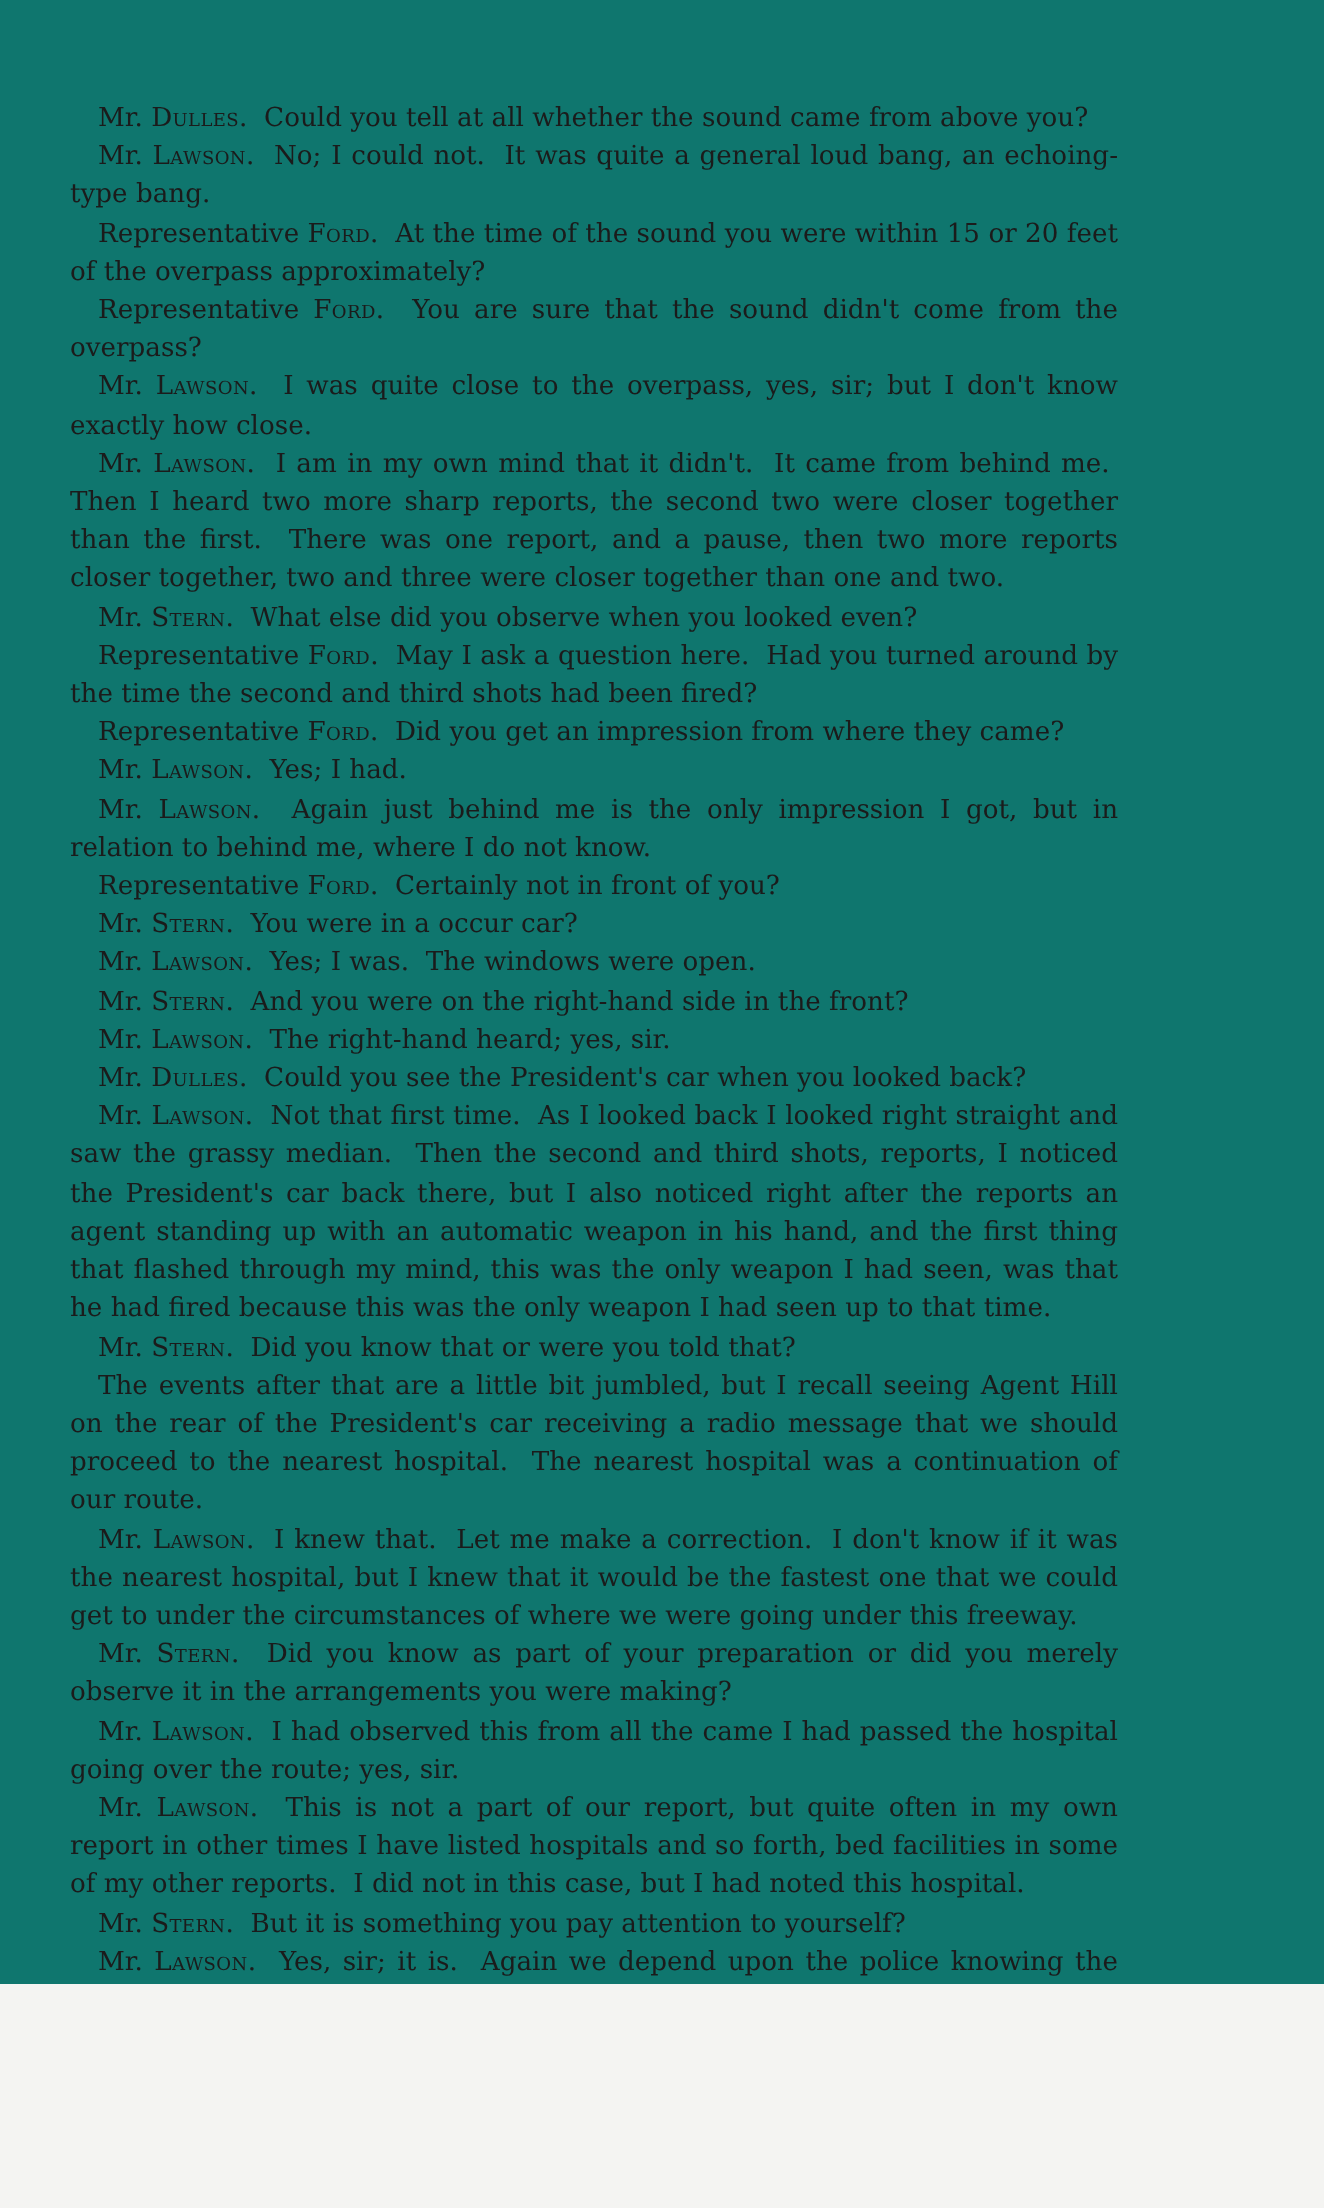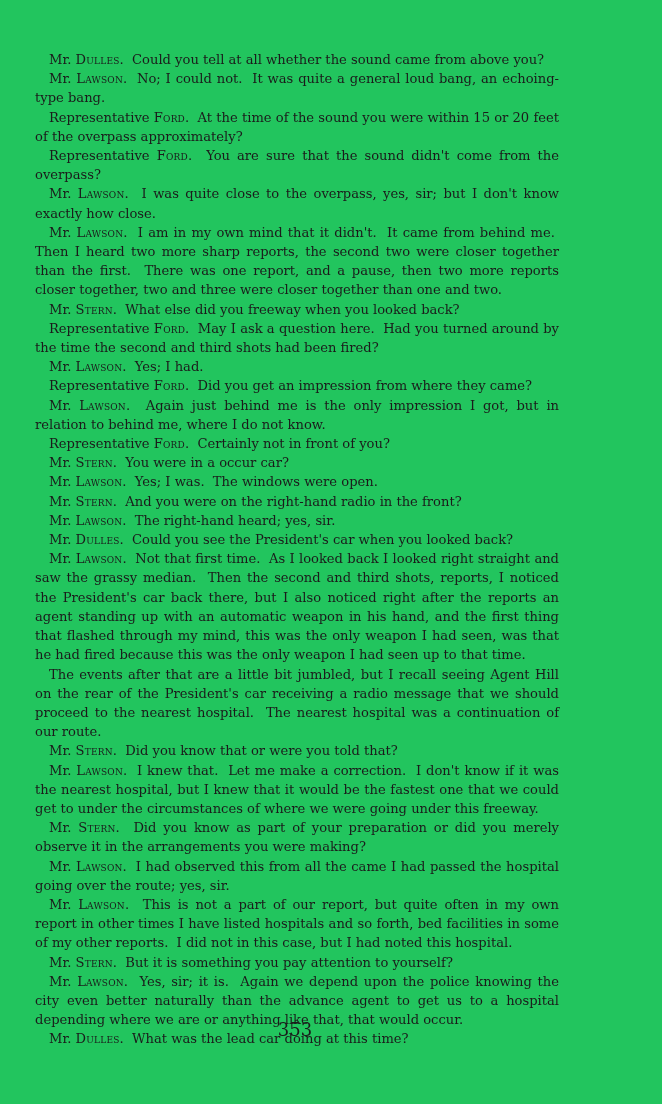--- a/index.html
+++ b/index.html
@@ -5,22 +5,22 @@
   html, body { margin: 0; padding: 0; }
   body {
     width: 662px;
     height: 1104px;
     background: #f4f4f2;
     font-family: "DejaVu Serif", "Liberation Serif", serif;
   }
   .page {
     position: relative;
     width: 662px;
-    height: 1104px;
-    background: #22c55e;
+    height: 992px;
+    background: #0f766e;
     overflow: hidden;
   }
   .textblock {
     position: absolute;
     left: 35px;
     top: 50px;
     width: 524px;
     font-size: 13.1px;
     line-height: 19.2px;
     color: #1b1b1b;
@@ -47,34 +47,34 @@
 <body>
 
 <div class="page">
   <div class="textblock">
       <p class="para"><span class="speaker">Mr. <span class="sc">Dulles</span>.</span>&nbsp; <span>Could you tell at all whether the sound came from above you?</span></p>
       <p class="para"><span class="speaker">Mr. <span class="sc">Lawson</span>.</span>&nbsp; <span>No; I could not.&nbsp; It was quite a general loud bang, an echoing-type bang.</span></p>
       <p class="para"><span class="speaker">Representative <span class="sc">Ford</span>.</span>&nbsp; <span>At the time of the sound you were within 15 or 20 feet of the overpass approximately?</span></p>
       <p class="para"><span class="speaker">Representative <span class="sc">Ford</span>.</span>&nbsp; <span>You are sure that the sound didn't come from the overpass?</span></p>
       <p class="para"><span class="speaker">Mr. <span class="sc">Lawson</span>.</span>&nbsp; <span>I was quite close to the overpass, yes, sir; but I don't know exactly how close.</span></p>
       <p class="para"><span class="speaker">Mr. <span class="sc">Lawson</span>.</span>&nbsp; <span>I am in my own mind that it didn't.&nbsp; It came from behind me.&nbsp; Then I heard two more sharp reports, the second two were closer together than the first.&nbsp; There was one report, and a pause, then two more reports closer together, two and three were closer together than one and two.</span></p>
-      <p class="para"><span class="speaker">Mr. <span class="sc">Stern</span>.</span>&nbsp; <span>What else did you freeway when you looked back?</span></p>
+      <p class="para"><span class="speaker">Mr. <span class="sc">Stern</span>.</span>&nbsp; <span>What else did you observe when you looked even?</span></p>
       <p class="para"><span class="speaker">Representative <span class="sc">Ford</span>.</span>&nbsp; <span>May I ask a question here.&nbsp; Had you turned around by the time the second and third shots had been fired?</span></p>
+      <p class="para"><span class="speaker">Representative <span class="sc">Ford</span>.</span>&nbsp; <span>Did you get an impression from where they came?</span></p>
       <p class="para"><span class="speaker">Mr. <span class="sc">Lawson</span>.</span>&nbsp; <span>Yes; I had.</span></p>
-      <p class="para"><span class="speaker">Representative <span class="sc">Ford</span>.</span>&nbsp; <span>Did you get an impression from where they came?</span></p>
       <p class="para"><span class="speaker">Mr. <span class="sc">Lawson</span>.</span>&nbsp; <span>Again just behind me is the only impression I got, but in relation to behind me, where I do not know.</span></p>
       <p class="para"><span class="speaker">Representative <span class="sc">Ford</span>.</span>&nbsp; <span>Certainly not in front of you?</span></p>
       <p class="para"><span class="speaker">Mr. <span class="sc">Stern</span>.</span>&nbsp; <span>You were in a occur car?</span></p>
       <p class="para"><span class="speaker">Mr. <span class="sc">Lawson</span>.</span>&nbsp; <span>Yes; I was.&nbsp; The windows were open.</span></p>
-      <p class="para"><span class="speaker">Mr. <span class="sc">Stern</span>.</span>&nbsp; <span>And you were on the right-hand radio in the front?</span></p>
+      <p class="para"><span class="speaker">Mr. <span class="sc">Stern</span>.</span>&nbsp; <span>And you were on the right-hand side in the front?</span></p>
       <p class="para"><span class="speaker">Mr. <span class="sc">Lawson</span>.</span>&nbsp; <span>The right-hand heard; yes, sir.</span></p>
       <p class="para"><span class="speaker">Mr. <span class="sc">Dulles</span>.</span>&nbsp; <span>Could you see the President's car when you looked back?</span></p>
       <p class="para"><span class="speaker">Mr. <span class="sc">Lawson</span>.</span>&nbsp; <span>Not that first time.&nbsp; As I looked back I looked right straight and saw the grassy median.&nbsp; Then the second and third shots, reports, I noticed the President's car back there, but I also noticed right after the reports an agent standing up with an automatic weapon in his hand, and the first thing that flashed through my mind, this was the only weapon I had seen, was that he had fired because this was the only weapon I had seen up to that time.</span></p>
+      <p class="para"><span class="speaker">Mr. <span class="sc">Stern</span>.</span>&nbsp; <span>Did you know that or were you told that?</span></p>
       <p class="para"><span>The events after that are a little bit jumbled, but I recall seeing Agent Hill on the rear of the President's car receiving a radio message that we should proceed to the nearest hospital.&nbsp; The nearest hospital was a continuation of our route.</span></p>
-      <p class="para"><span class="speaker">Mr. <span class="sc">Stern</span>.</span>&nbsp; <span>Did you know that or were you told that?</span></p>
       <p class="para"><span class="speaker">Mr. <span class="sc">Lawson</span>.</span>&nbsp; <span>I knew that.&nbsp; Let me make a correction.&nbsp; I don't know if it was the nearest hospital, but I knew that it would be the fastest one that we could get to under the circumstances of where we were going under this freeway.</span></p>
       <p class="para"><span class="speaker">Mr. <span class="sc">Stern</span>.</span>&nbsp; <span>Did you know as part of your preparation or did you merely observe it in the arrangements you were making?</span></p>
       <p class="para"><span class="speaker">Mr. <span class="sc">Lawson</span>.</span>&nbsp; <span>I had observed this from all the came I had passed the hospital going over the route; yes, sir.</span></p>
       <p class="para"><span class="speaker">Mr. <span class="sc">Lawson</span>.</span>&nbsp; <span>This is not a part of our report, but quite often in my own report in other times I have listed hospitals and so forth, bed facilities in some of my other reports.&nbsp; I did not in this case, but I had noted this hospital.</span></p>
       <p class="para"><span class="speaker">Mr. <span class="sc">Stern</span>.</span>&nbsp; <span>But it is something you pay attention to yourself?</span></p>
       <p class="para"><span class="speaker">Mr. <span class="sc">Lawson</span>.</span>&nbsp; <span>Yes, sir; it is.&nbsp; Again we depend upon the police knowing the city even better naturally than the advance agent to get us to a hospital depending where we are or anything like that, that would occur.</span></p>
       <p class="para"><span class="speaker">Mr. <span class="sc">Dulles</span>.</span>&nbsp; <span>What was the lead car doing at this time?</span></p>
     </div>
   <div class="page-number">353</div>
 </div>

